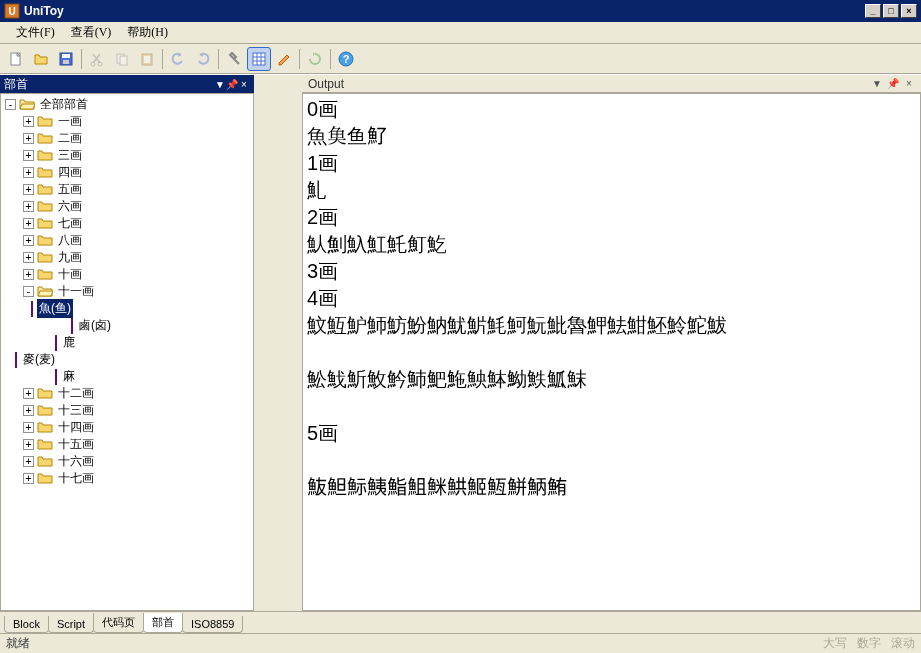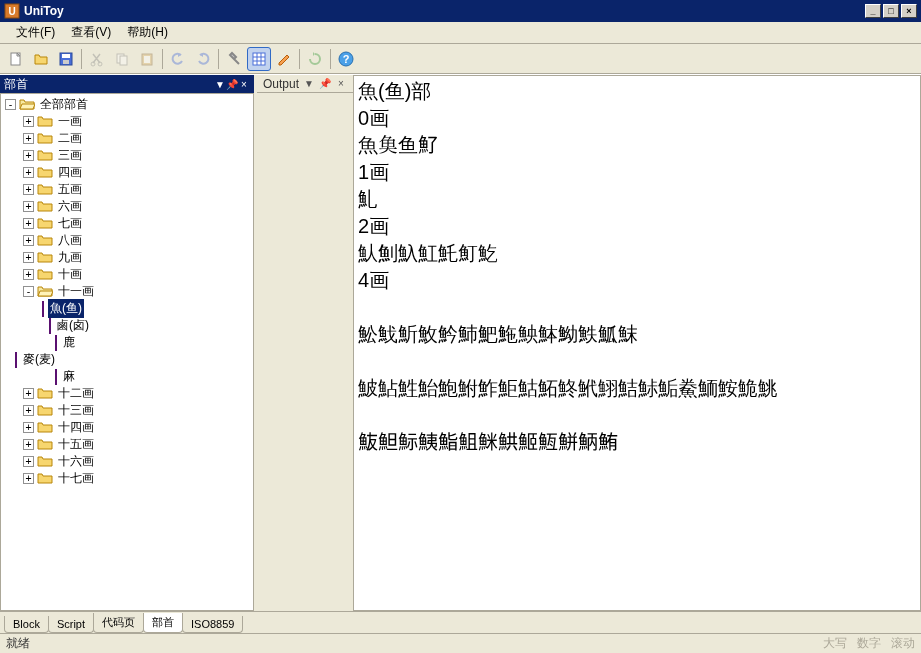--- a/index.html
+++ b/index.html
@@ -7,21 +7,21 @@
 
 
 .titlebar { background: linear-gradient(to bottom, #0a246a 0%, #3a6ea5 3%, #0a246a 6%, #0058d0 45%, #0058d0 55%, #003db5 100%); background: #0a246a; height: 22px; display: flex; align-items: center; color: #fff; font-size: 12px; font-weight: bold; padding-left: 4px; }
 .titlebar .icon-slot { width: 16px; height: 16px; margin-right: 4px; display: inline-flex; align-items: center; justify-content: center; }
 .titlebar .spacer { flex: 1; }
 .win-btn { width: 16px; height: 14px; background: #d4d0c8; border: 1px solid #fff; border-right-color:#404040; border-bottom-color:#404040; margin-right: 2px; display:inline-flex; align-items:center; justify-content:center; font-size:9px; font-family: Marlett, sans-serif; color:#000; }
 .win-group { display:flex; align-items:center; padding-right:2px; }
 
 
 .menubar { height: 22px; background: #ece9d8; display: flex; align-items: center; padding-left: 8px; border-bottom: 1px solid #aca899; font-size: 12px; }
-.menubar .menu-item { padding: 2px 8px; cursor: default; }
+.menubar .menu-item { padding: 2px 8px; cursor: default; font-family: Liberation Serif, serif; }
 
 
 .toolbar { height: 30px; background: #ece9d8; border-bottom: 1px solid #aca899; display:flex; align-items:center; padding: 2px 4px; gap:1px; }
 .tool-btn { width: 24px; height: 24px; border: 1px solid transparent; display:inline-flex; align-items:center; justify-content:center; border-radius:3px; }
 .tool-btn.active { border:1px solid #316ac5; background:#c1d2ee; }
 .tool-sep { width:1px; height:20px; background:#aca899; margin:0 2px; }
 
 
 .workspace { display:flex; height: calc(653px - 22px - 22px - 30px - 22px - 20px); border-top: 1px solid #fff; }
 
@@ -34,21 +34,21 @@
 .tree-row { display:flex; align-items:center; height:17px; white-space:nowrap; cursor:default; }
 .exp { width:11px; height:11px; border:1px solid #919191; background:#fff; margin-right:3px; display:inline-flex; align-items:center; justify-content:center; font-size:10px; line-height:1; color:#000; font-family:monospace; }
 .exp.none { border:none; background:transparent; }
 .folder-icon { width:16px; height:13px; margin-right:3px; display:inline-block; }
 .folder-icon svg { display:block; }
 .diamond-icon { width:10px; height:10px; margin-right:4px; transform: rotate(45deg); background: linear-gradient(135deg, #b050d8, #8020a0); border:1px solid #5a1070; }
 .tree-label { padding:1px 2px; }
 .tree-label.sel { background:#0a246a; color:#fff; }
 
 
-.right-panel { flex:1; display:flex; flex-direction:row; }
+.right-panel { flex:1; display:flex; flex-direction:column;margin-left:45px; }
 .right-header { background:#ece9d8; font-size:12px; height:18px; display:flex; align-items:center; padding:0 6px; color:#333; border-bottom:1px solid #aca899; }
 .right-header .spacer { flex:1; }
 .right-header .hbtn { width:12px; font-size:10px; text-align:center; margin-left:4px; color:#555; }
 .output { flex:1; background:#fff; border:1px solid #aca899; overflow-y:scroll; font-family: "SimSun", "宋体", serif; font-size: 20px; line-height: 27px; padding: 2px 4px; color:#000; }
 .output .line { white-space: nowrap; letter-spacing: 0px; }
 
 
 .tabbar { height:22px; background:#ece9d8; display:flex; align-items:flex-end; padding-left:4px; border-top:1px solid #aca899; font-size:11px; }
 .tab { border:1px solid #aca899; border-top:none; background:#ece9d8; padding:2px 8px; margin-right:-1px; border-radius:0 0 4px 4px; position:relative;margin-top:11px; }
 .tab.active { background:#fff; font-weight:normal; }
@@ -268,26 +268,26 @@
           <span class="tree-label">十画</span>
         </div>
         <div class="tree-row" style="padding-left: 22px;">
           <span class="exp">-</span>
           <span><span class="folder-icon"><svg width="16" height="13">
                 <path d="M1 3 L5 3 L6 5 L15 5 L15 12 L1 12 Z" fill="#f7e9a0" stroke="#b8860b"></path>
                 <path d="M3 7 L16 7 L14 12 L1 12 Z" fill="#fff3b8" stroke="#b8860b"></path>
               </svg></span></span>
           <span class="tree-label">十一画</span>
         </div>
-        <div class="tree-row" style="padding-left: 27px;">
+        <div class="tree-row" style="padding-left: 16px;">
           <span class="exp none"></span>
           <span><span class="diamond-icon"></span></span>
           <span class="tree-label sel">魚(鱼)</span>
         </div>
-        <div class="tree-row" style="padding-left: 34px;">
+        <div class="tree-row" style="padding-left: 56px;">
           <span class="exp none"></span>
           <span><span class="diamond-icon"></span></span>
           <span class="tree-label">鹵(卤)</span>
         </div>
         <div class="tree-row" style="padding-left: 40px;">
           <span class="exp none"></span>
           <span><span class="diamond-icon"></span></span>
           <span class="tree-label">鹿</span>
         </div>
         <div class="tree-row" style="">
@@ -347,32 +347,33 @@
 
   <div class="right-panel">
     <div class="right-header">
       <span>Output</span>
       <span class="spacer"></span>
       <span class="hbtn">▼</span>
       <span class="hbtn">📌</span>
       <span class="hbtn">×</span>
     </div>
     <div class="output" id="output">
-        <div class="line">魚(鱼)部</div>
         <div class="line">0画</div>
         <div class="line">魚𩵋鱼𩵌</div>
         <div class="line">1画</div>
         <div class="line">䰲</div>
         <div class="line">2画</div>
         <div class="line">魜魝魞魟魠𩵍𩵎𩵏𩵐𩵑𩵒䰳䰴𩵓</div>
+        <div class="line">3画</div>
         <div class="line">4画</div>
+        <div class="line">魰魱魲魳魴魵魶魷魸魹魺魭魮魯魻魼魽魾魿鮀鮁</div>
         <div class="line">𩵙𩵚𩵛𩵜𩵝𩵞𩵟𩵠𩵡𩵢鮂鮃鮄鮅鮆鮇鮈鮉鮊鮋鮌</div>
         <div class="line">䰸䰹䰺䰻䰼䰽𩵣𩵤𩵥𩵦䰾䰿䱀䱁䱂䱃䱄䱅𩵧𩵨𩵩</div>
         <div class="line">𩵪鱿鲀鲁鲂鲃𩵫𩵬𩵭鲄</div>
-        <div class="line">鮍鮎鮏鮐鮑鮒鮓鮔鮕鮖鮗鮘鮙鮚鮛鮜鮝鮞鮟鮠鮡</div>
+        <div class="line">5画</div>
         <div class="line">𩵮𩵯𩵰𩵱𩵲𩵳𩵴𩵵𩵶䱆鮢鮣𩵷𩵸𩵹鮤鮥鮦𩵺𩵻</div>
         <div class="line">𩵼𩵽䱇䱈𩵾鮧鮨䱉䱊䱋𩵿𩶀䱌䱍鮩𩶁鮪𩶂𩶃𩶄</div>
       </div>
   </div>
 
 </div>
 
 <div class="tabbar" id="tabbar">
     <div class="tab">Block</div>
     <div class="tab">Script</div>

